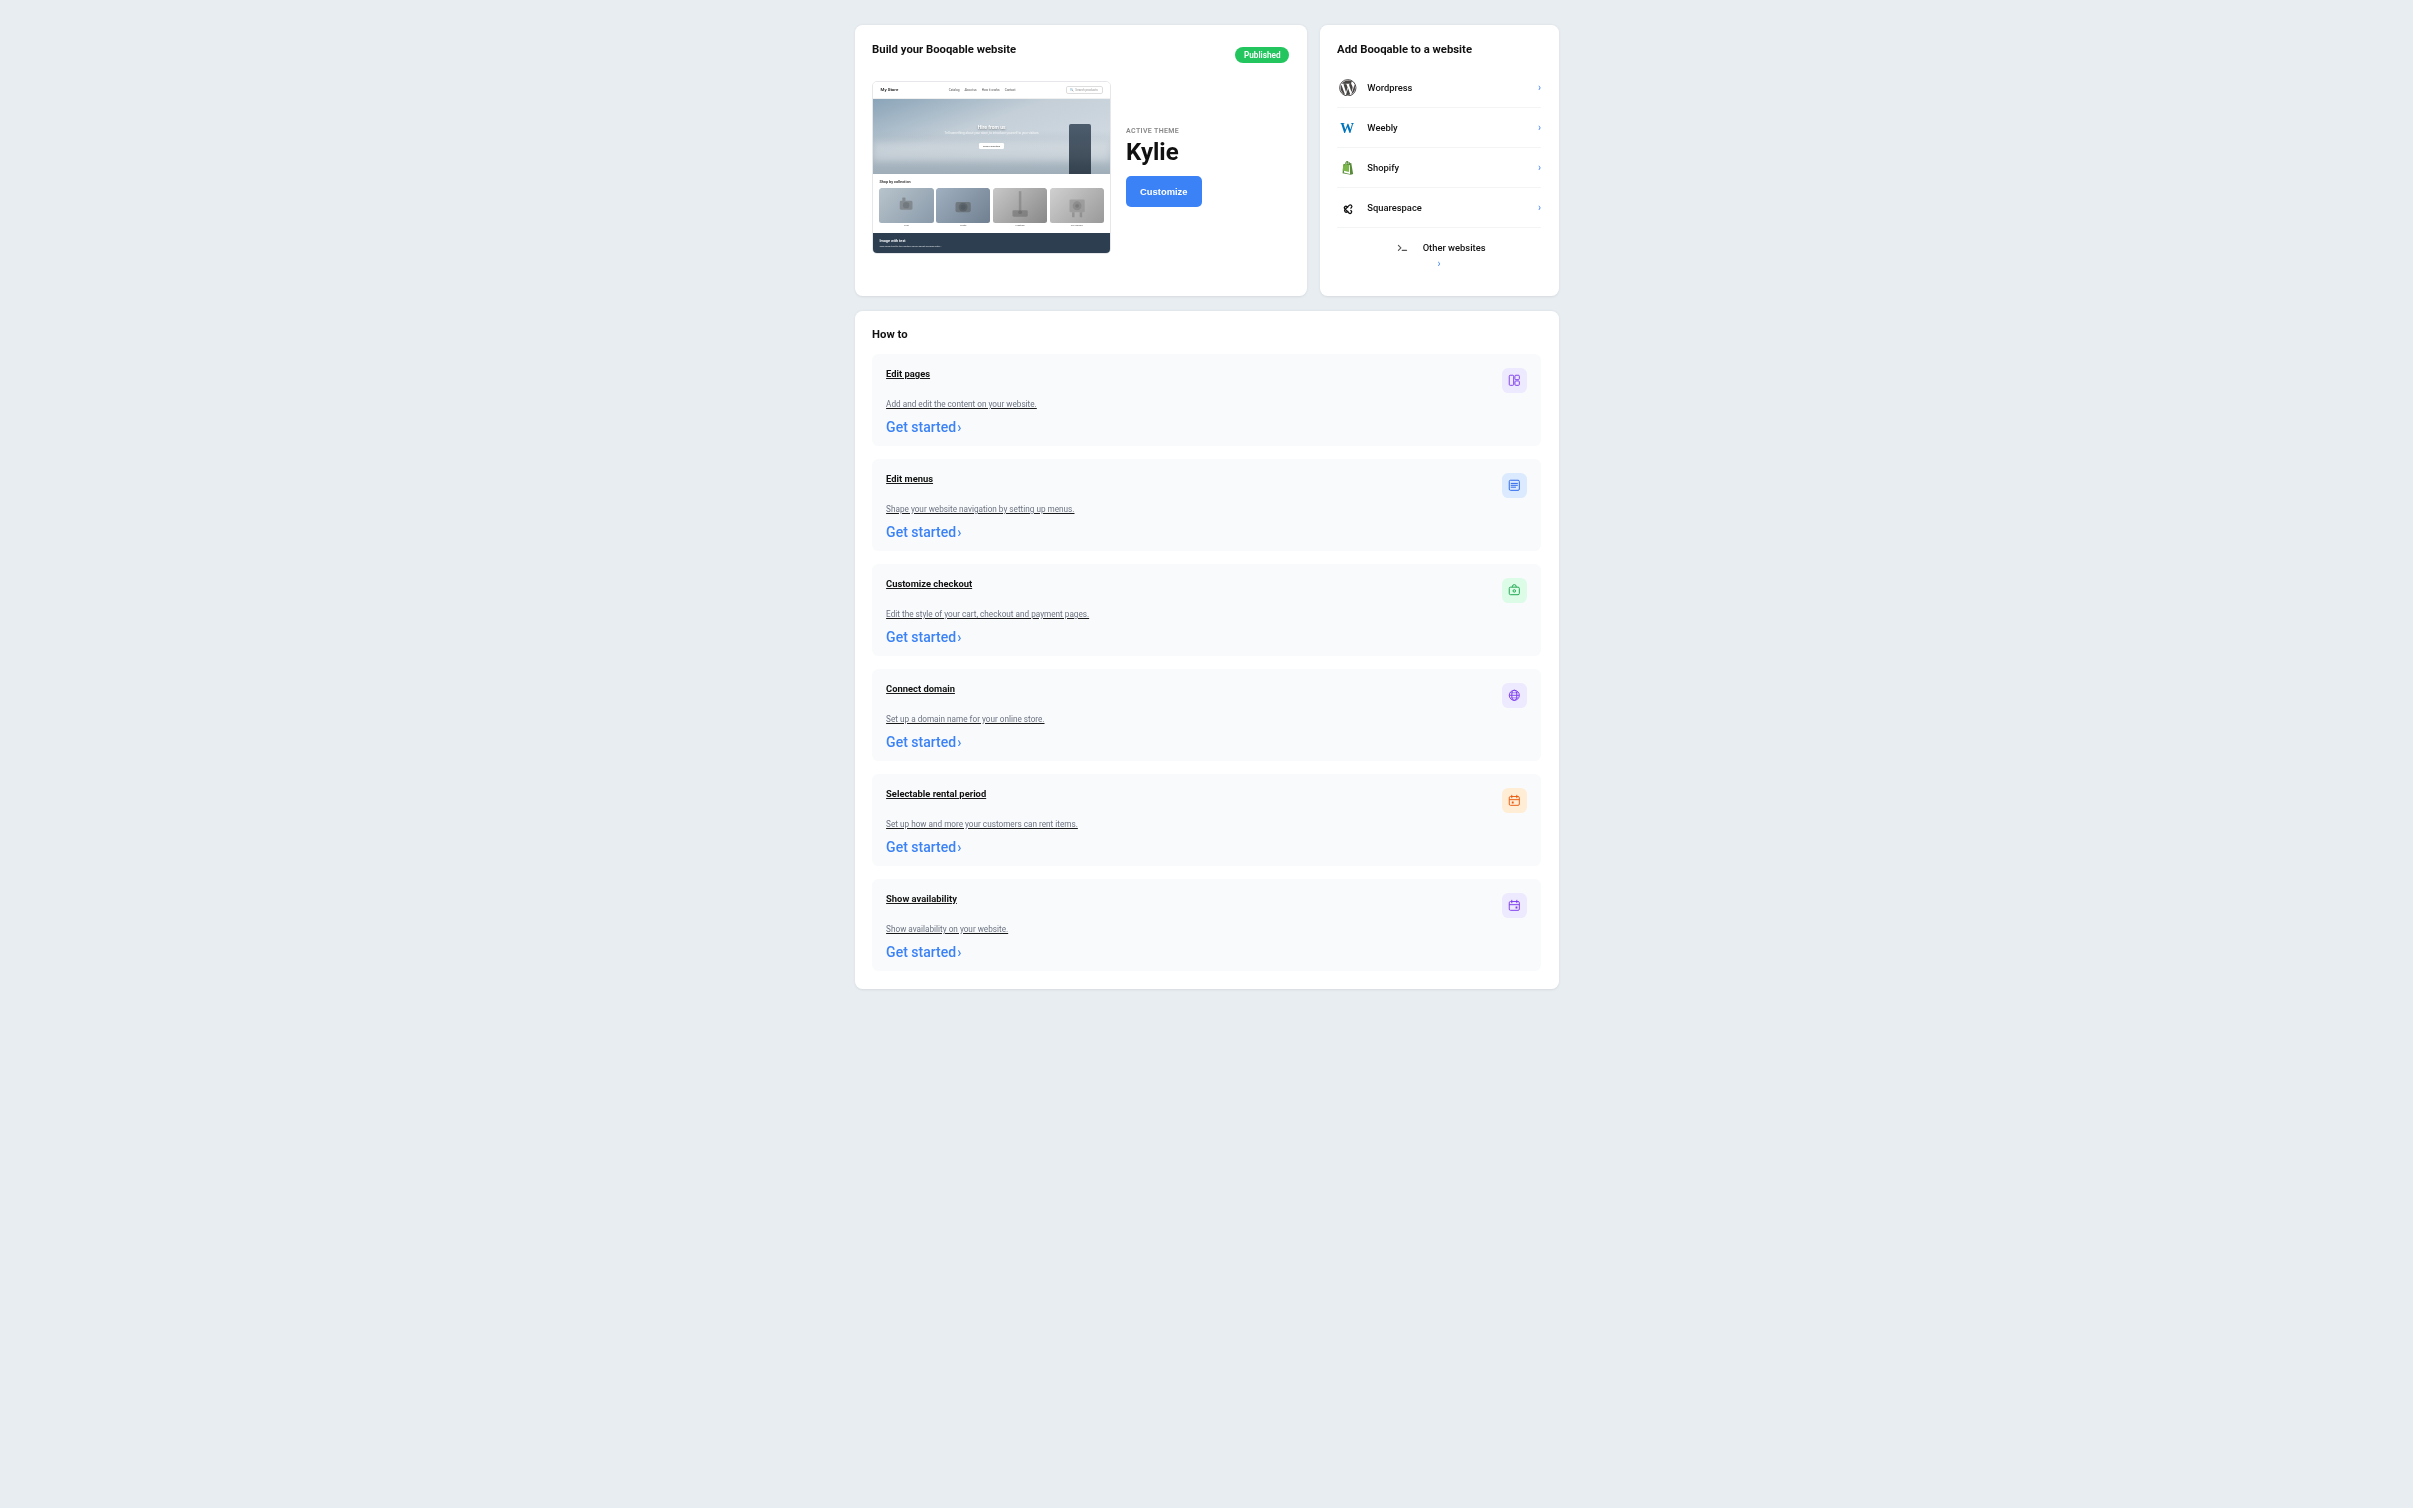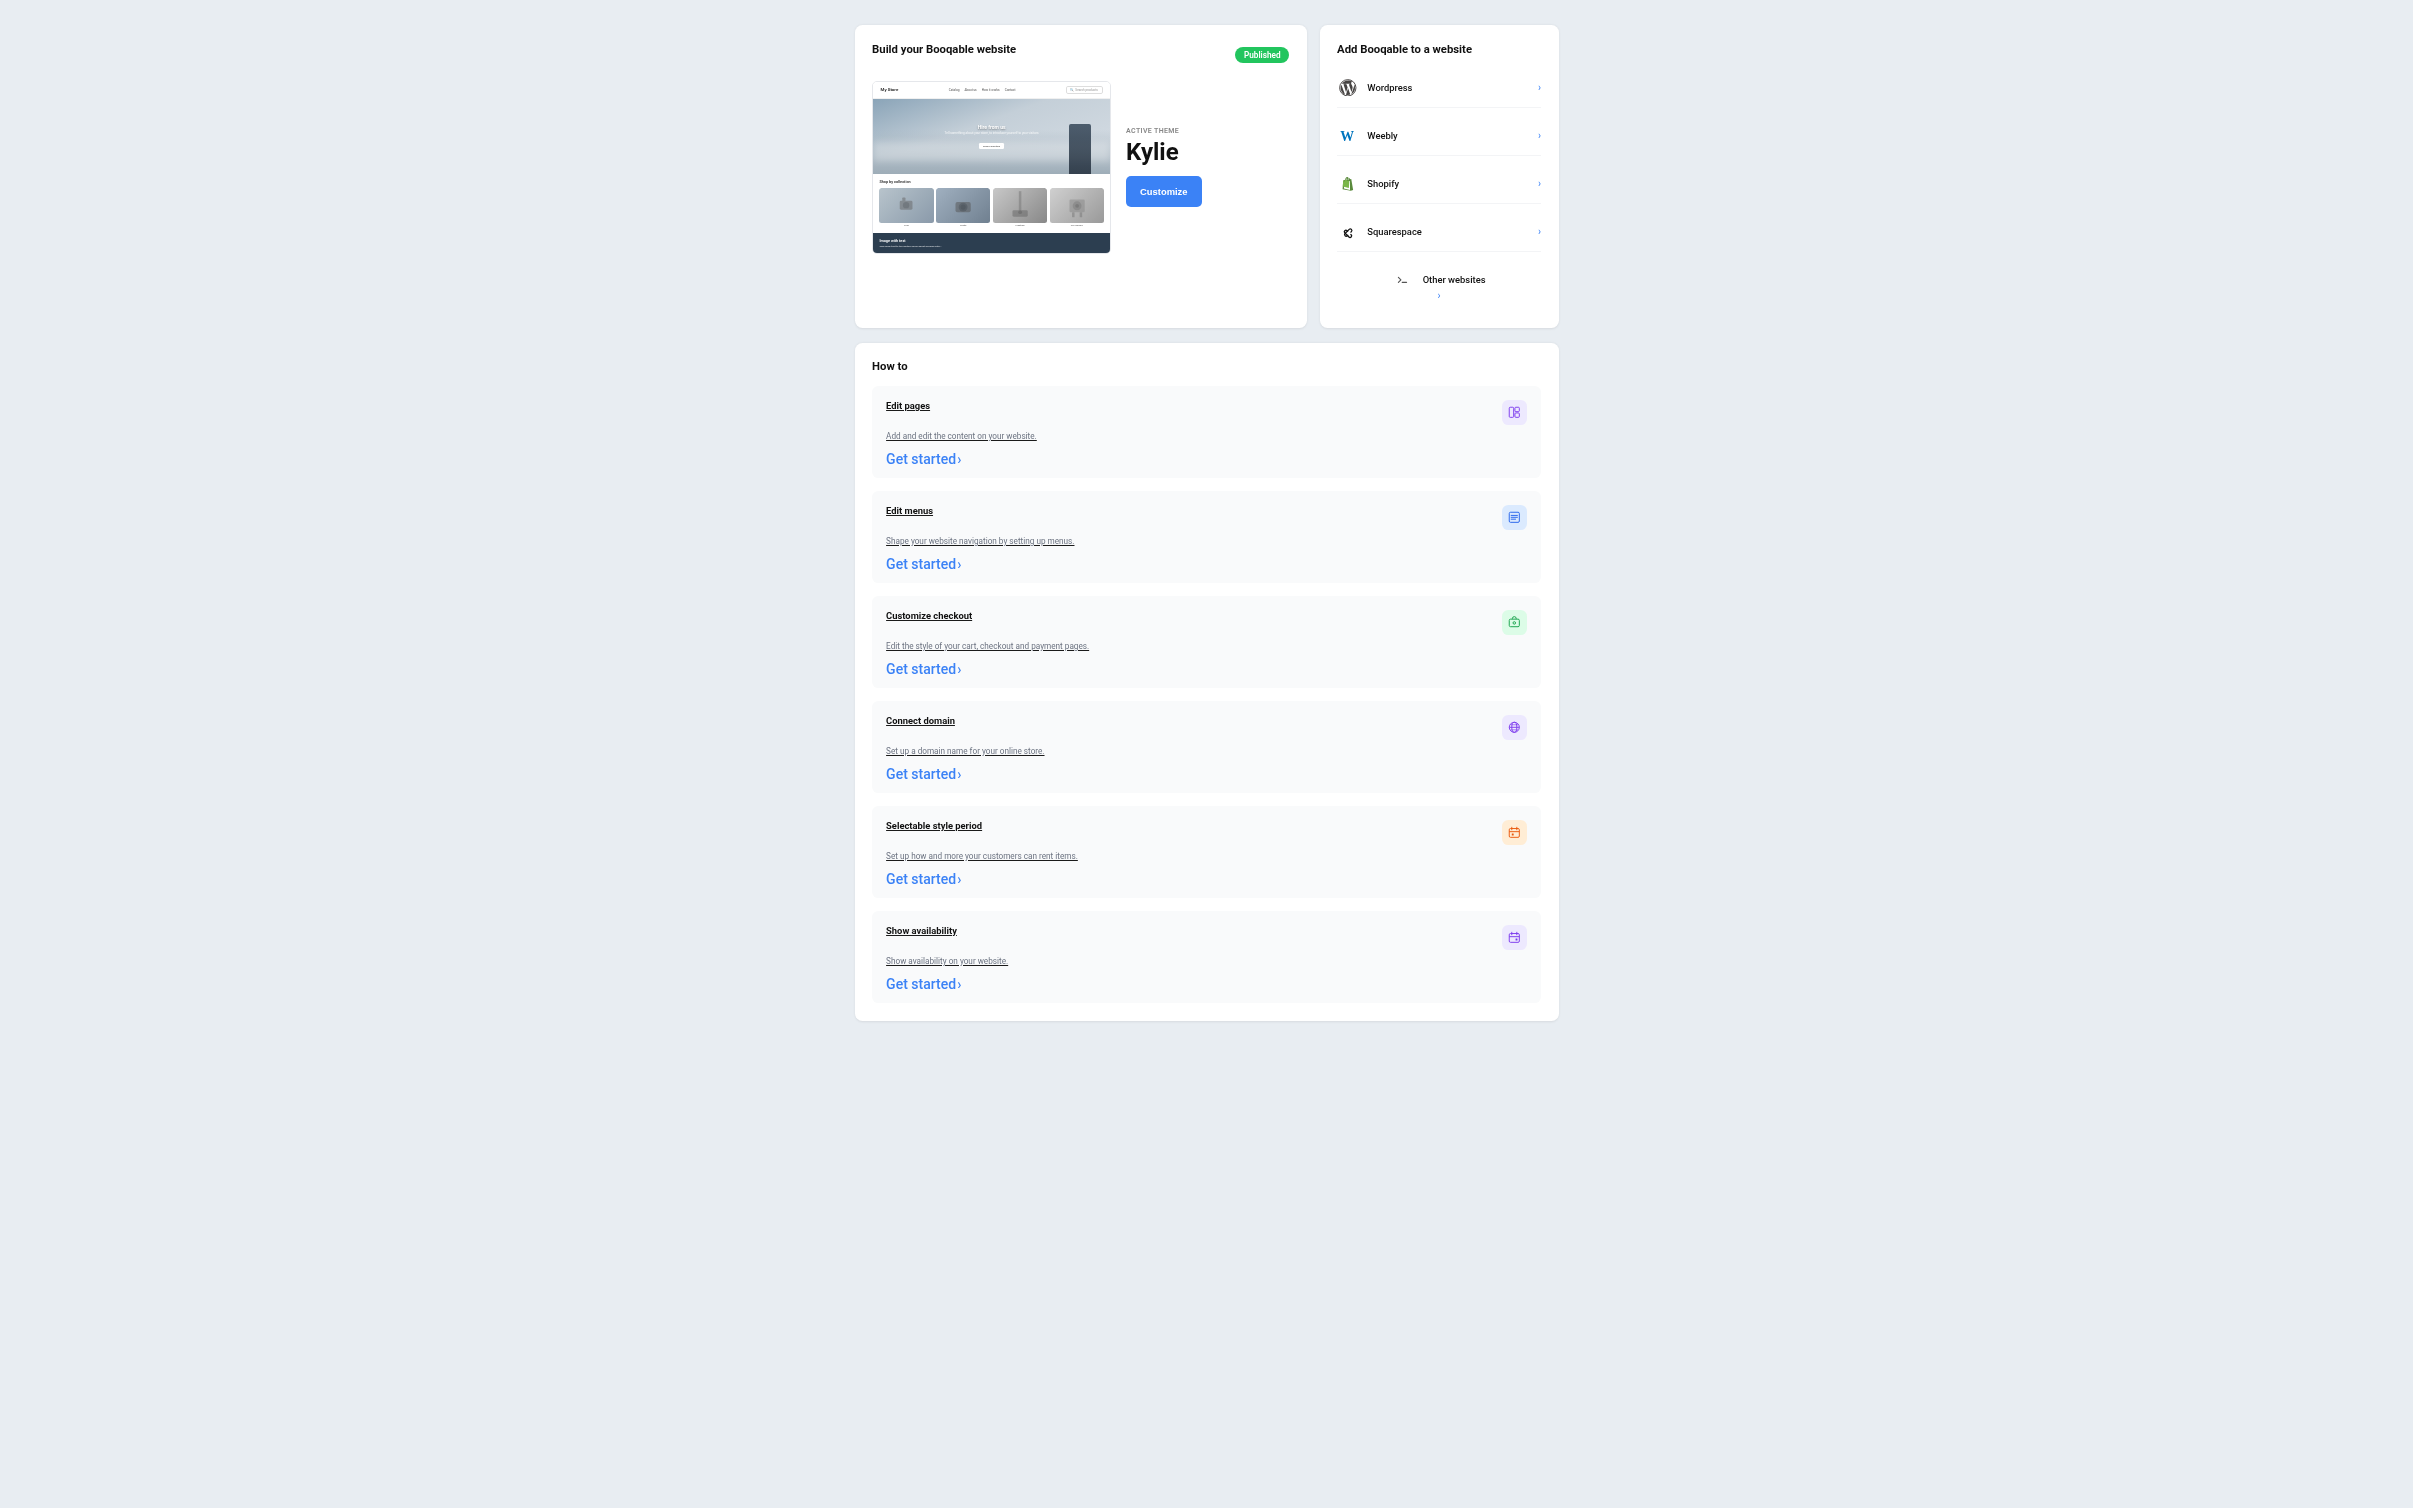--- a/index.html
+++ b/index.html
@@ -225,21 +225,21 @@
       display: inline-block;
       width: fit-content;
     }
     
     .add-booqable-card {
       padding: 17.6px;
     }
     .integration-list {
       display: flex;
       flex-direction: column;
-      gap: 8px;
+      gap: 0;
     }
     .integration-item {
       display: flex;
       align-items: center;
       justify-content: space-between;
       padding: 8.8px 0;
       border-bottom: 0.6px solid #f3f4f6;
       cursor: pointer;
     }
     .integration-item:last-child {
@@ -586,21 +586,21 @@
         </div>
         <p class="how-to-desc">Set up a domain name for your online store.</p>
         <span class="get-started-link">
           <span>Get started</span>
           <span> ›</span>
         </span>
       </div>
 
       <div class="how-to-item">
         <div class="how-to-item-header">
-          <h3 class="how-to-title">Selectable style period</h3>
+          <h3 class="how-to-title">Selectable rental period</h3>
           <div class="how-to-item-icon icon-orange">
             <svg width="12.6" height="12.6" viewBox="0 0 20 20" fill="none">
               <rect x="2" y="4" width="16" height="14" rx="2" stroke="#ea580c" stroke-width="1.5" fill="none"></rect>
               <line x1="6" y1="2" x2="6" y2="6" stroke="#ea580c" stroke-width="1.5" stroke-linecap="round"></line>
               <line x1="14" y1="2" x2="14" y2="6" stroke="#ea580c" stroke-width="1.5" stroke-linecap="round"></line>
               <line x1="2" y1="9" x2="18" y2="9" stroke="#ea580c" stroke-width="1.5"></line>
               <rect x="6" y="12" width="3" height="3" rx="0.5" fill="#ea580c"></rect>
             </svg>
           </div>
         </div>

